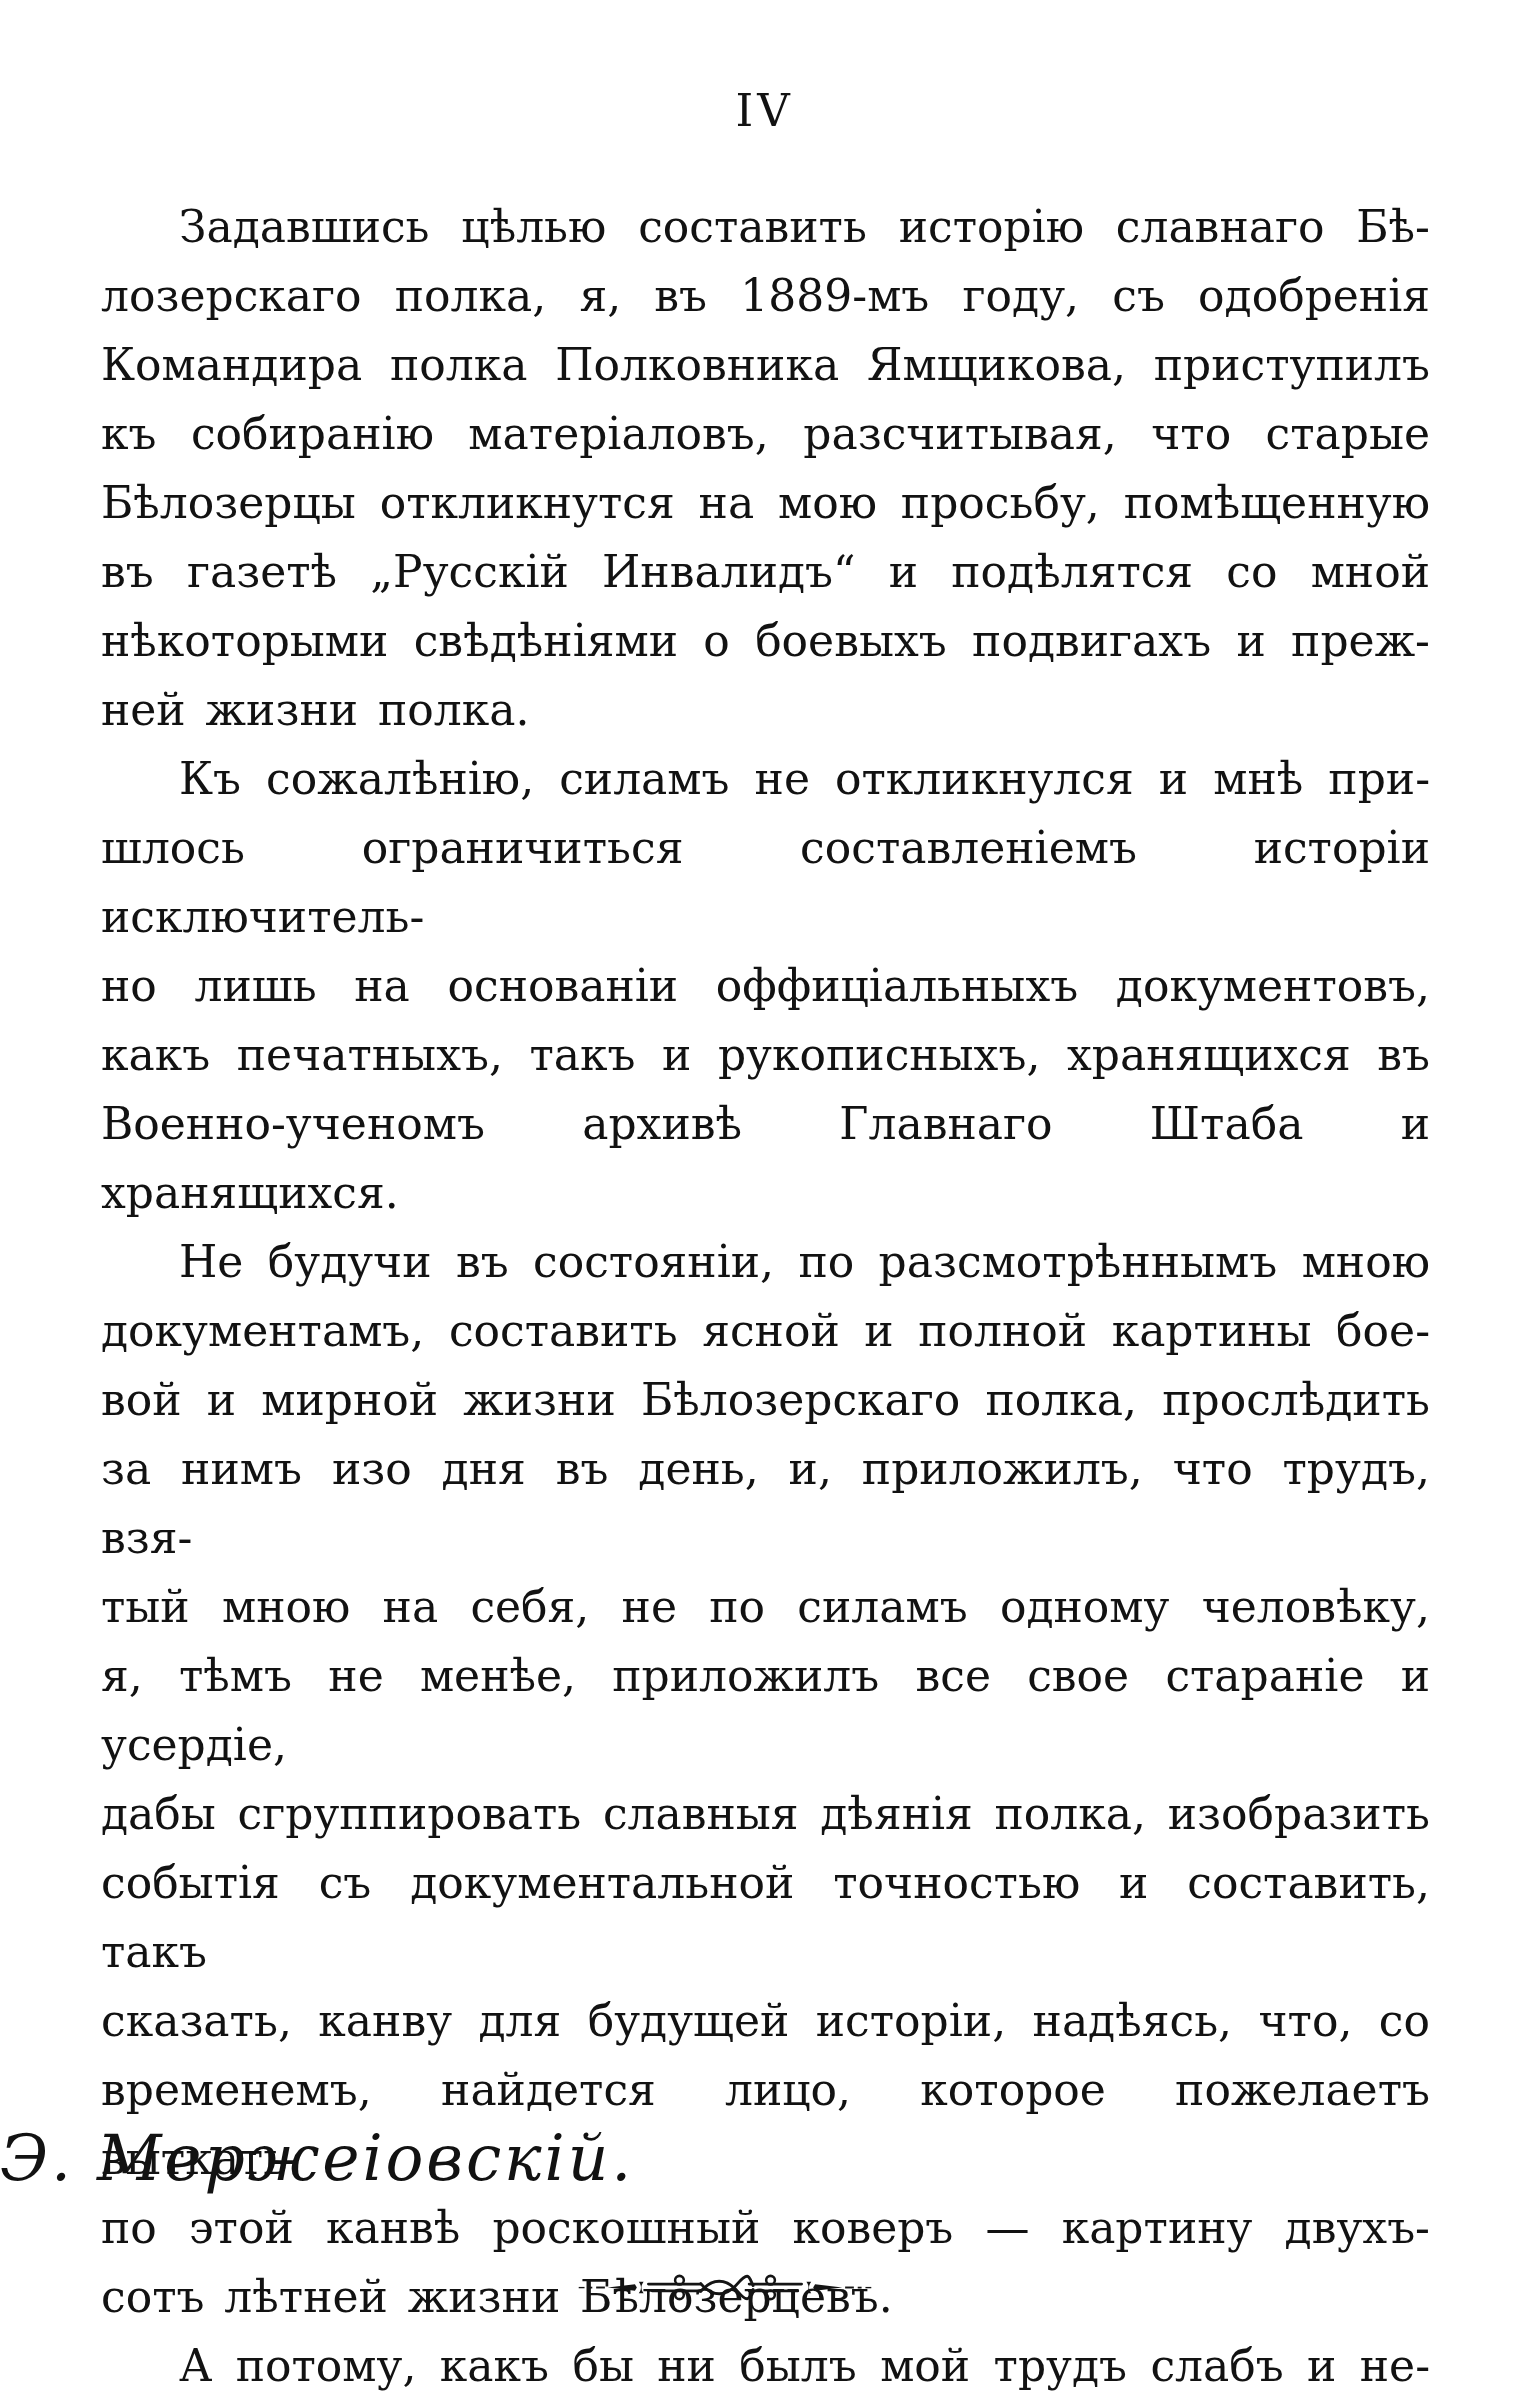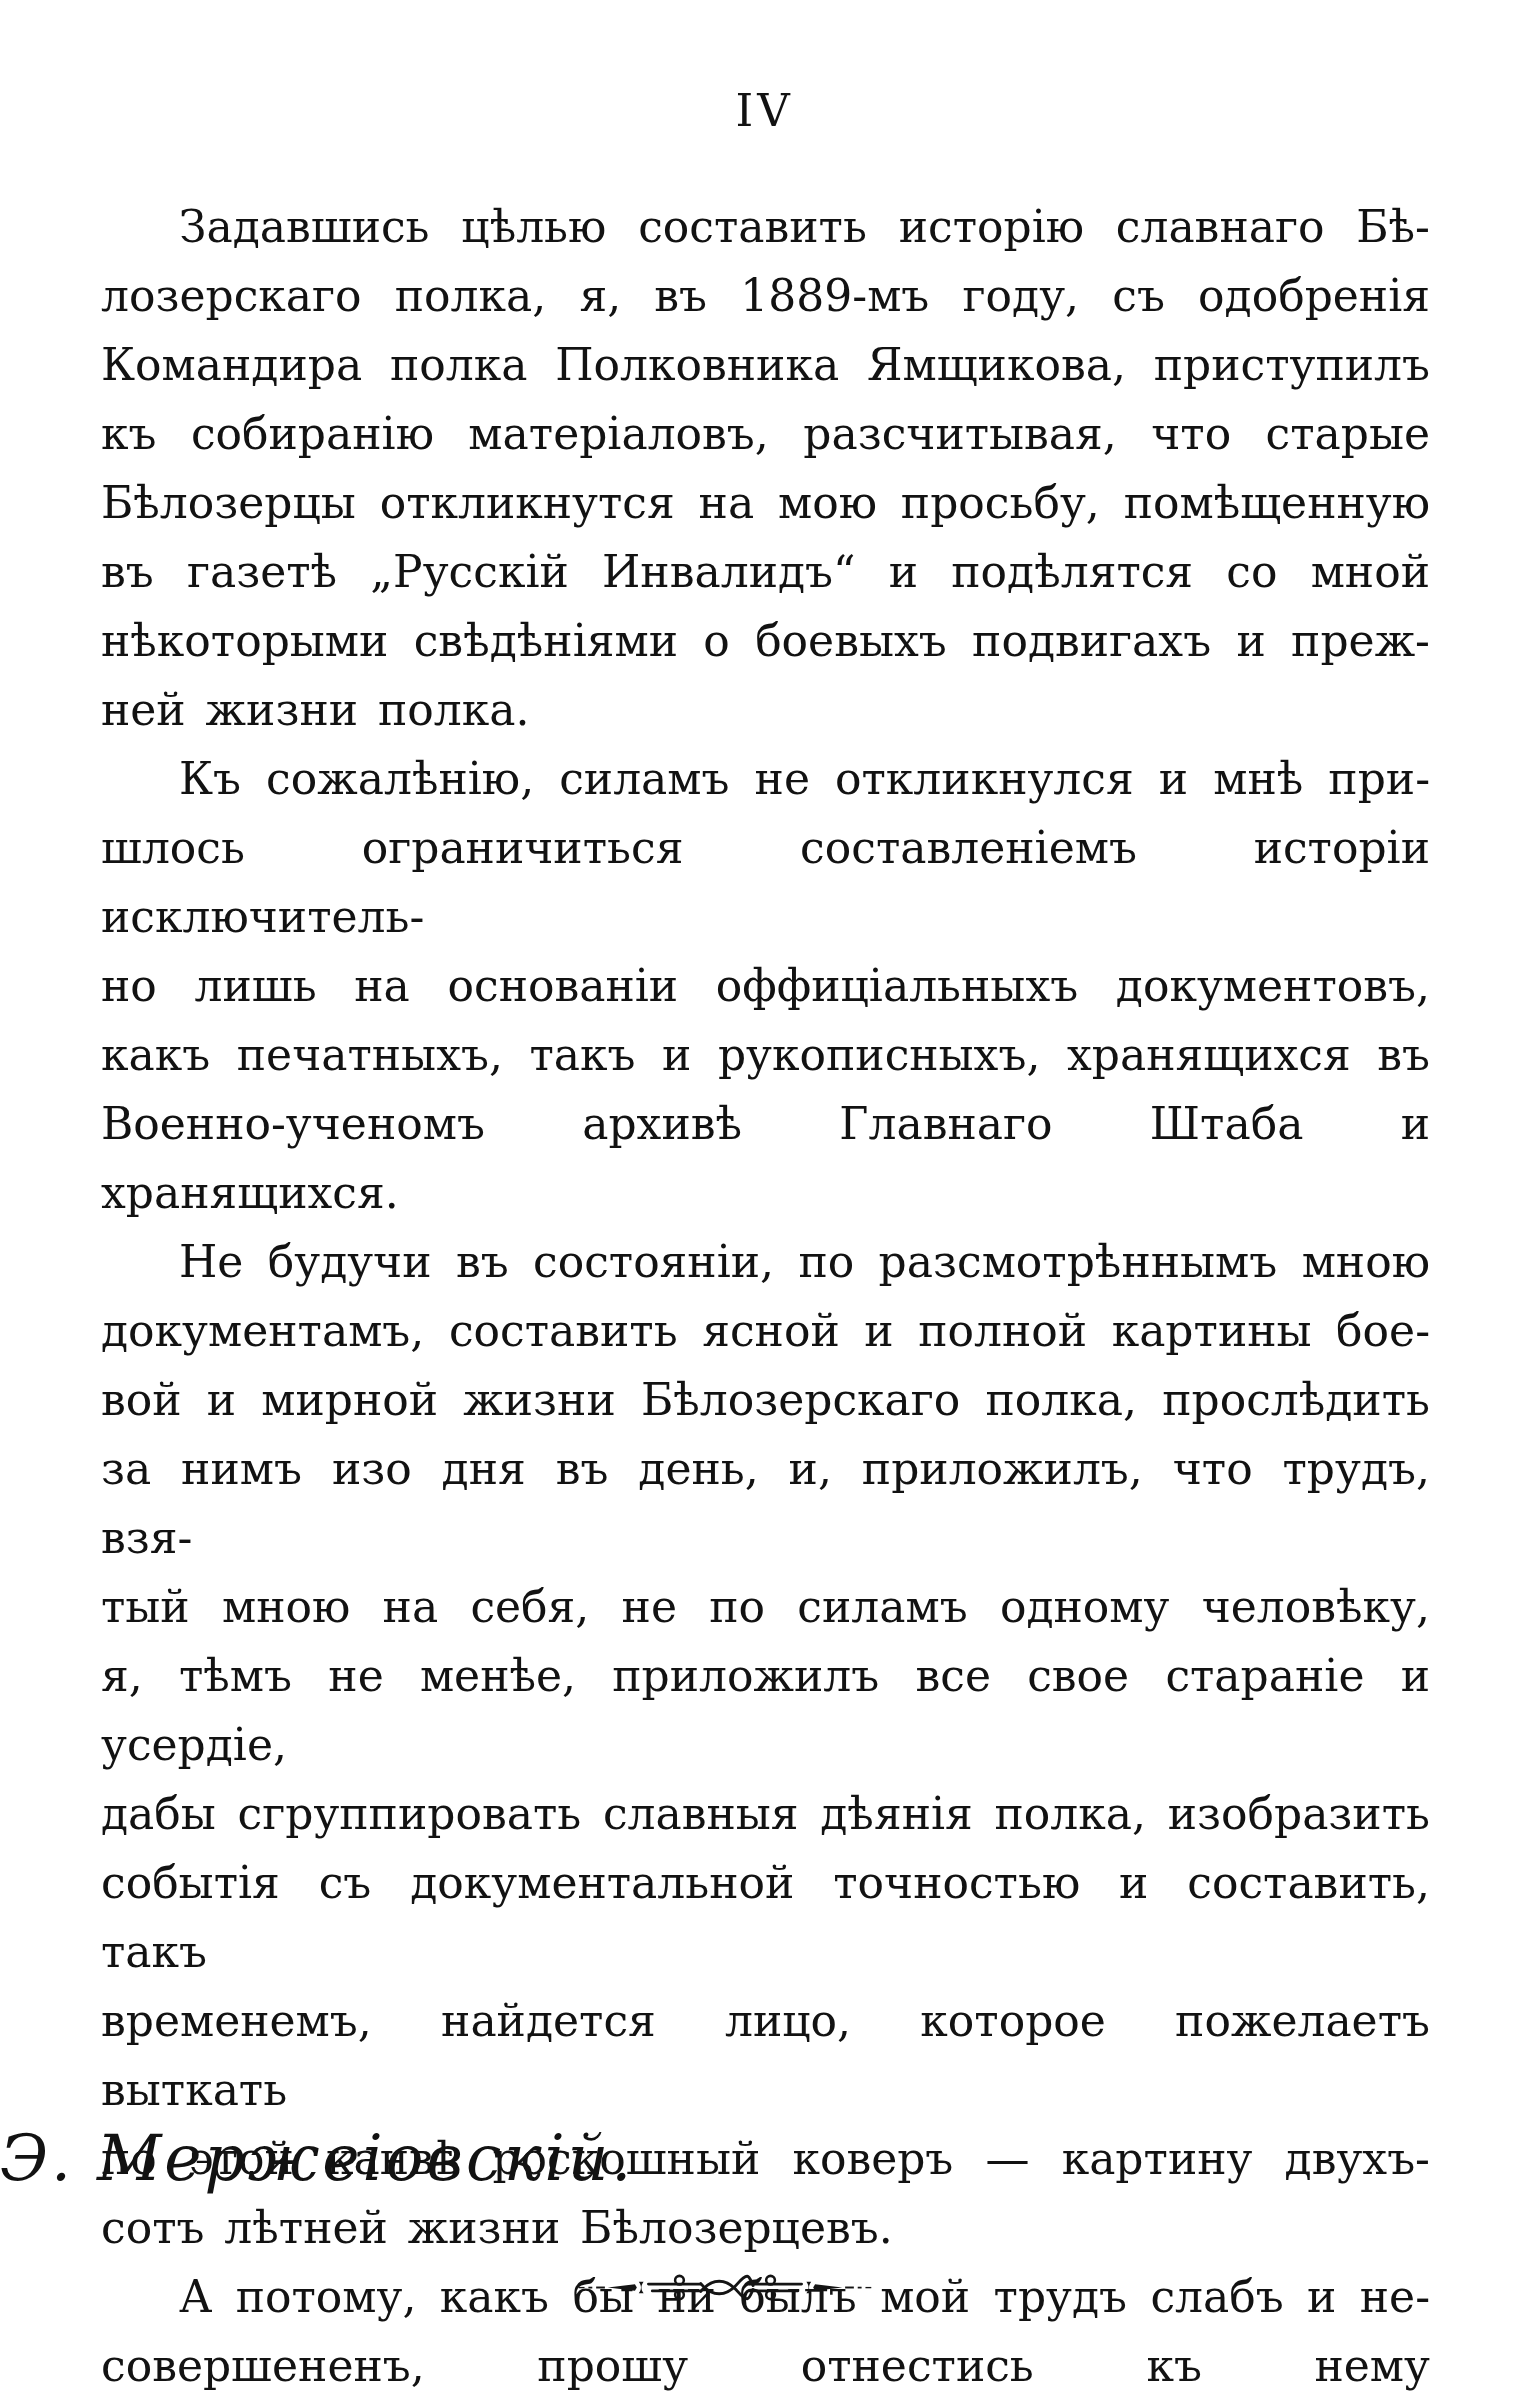--- a/index.html
+++ b/index.html
@@ -91,20 +91,21 @@
 
     <div class="para">
       <div class="line indent">Не будучи въ состояніи, по разсмотрѣннымъ мною</div>
       <div class="line">документамъ, составить ясной и полной картины бое-</div>
       <div class="line">вой и мирной жизни Бѣлозерскаго полка, прослѣдить</div>
       <div class="line">за нимъ изо дня въ день, и, приложилъ, что трудъ, взя-</div>
       <div class="line">тый мною на себя, не по силамъ одному человѣку,</div>
       <div class="line">я, тѣмъ не менѣе, приложилъ все свое стараніе и усердіе,</div>
       <div class="line">дабы сгруппировать славныя дѣянія полка, изобразить</div>
       <div class="line">событія съ документальной точностью и составить, такъ</div>
+      <div class="line">сказать, канву для будущей исторіи, надѣясь, что, со</div>
       <div class="line">временемъ, найдется лицо, которое пожелаетъ выткать</div>
       <div class="line">по этой канвѣ роскошный коверъ — картину двухъ-</div>
       <div class="line parend">сотъ лѣтней жизни Бѣлозерцевъ.</div>
     </div>
 
     <div class="para">
       <div class="line indent">А потому, какъ бы ни былъ мой трудъ слабъ и не-</div>
       <div class="line">совершененъ, прошу отнестись къ нему снисходительно.</div>
     </div>
 

